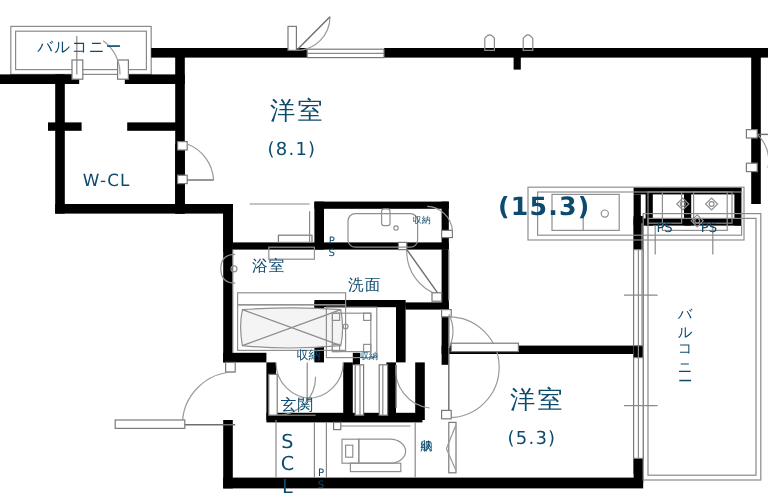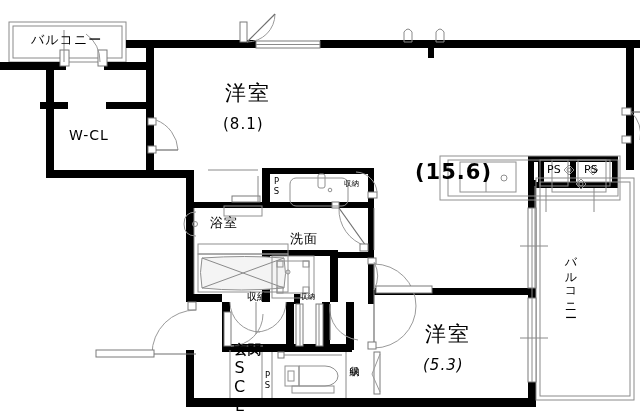--- a/index.html
+++ b/index.html
@@ -6,35 +6,35 @@
   body{font-family:"Liberation Sans","DejaVu Sans",sans-serif;}
   #plan{
     position:relative;
     width:640px;height:413px;
     background:#ffffff;
     overflow:hidden;
   }
   #plan svg{position:absolute;left:0;top:0;}
   .lbl{
     position:absolute;
-    color:#000000;
+    color:#0c4a6e;
     font-family:"DejaVu Sans","Liberation Sans",sans-serif;
     white-space:nowrap;
     line-height:1;
     pointer-events:none;
   }
   .lbl-room{font-size:21px;letter-spacing:2px;font-family:Liberation Mono, monospace;}
   .lbl-room-num{font-size:15px;letter-spacing:1px;}
   .lbl-ldk{font-size:21px;letter-spacing:3px;font-weight:bold;}
   .lbl-ldk-num{font-size:21px;letter-spacing:1px;font-weight:bold;}
   .lbl-mid{font-size:13px;letter-spacing:1px;}
   .lbl-sm{font-size:10px;letter-spacing:0px;}
   .lbl-xs{font-size:7.5px;letter-spacing:0px;}
-  .lbl-ps{font-size:8.5px;letter-spacing:0px;}
-  .lbl-wcl{font-size:14px;letter-spacing:1px;}
+  .lbl-ps{font-size:8.5px;letter-spacing:0px;margin-top:20px;}
+  .lbl-wcl{font-size:14px;letter-spacing:1px;margin-top:16px;}
   .vert{writing-mode:vertical-rl;text-orientation:upright;}
   .lbl-bal-top{font-size:13px;letter-spacing:1px;}
   .lbl-bal-right{font-size:12px;letter-spacing:2px;}
   .lbl-scl{font-size:16px;letter-spacing:0px;}
 </style>
 </head>
 <body>
 
 <div id="plan">
 
@@ -314,32 +314,32 @@
     </g>
   </svg>
 
   <div class="lbl lbl-bal-top" style="left:31px;top:33px;">バルコニー</div>
 
   <div class="lbl lbl-wcl" style="left:69px;top:128px;">W-CL</div>
 
   <div class="lbl lbl-room" style="left:225px;top:84px;">洋室</div>
   <div class="lbl lbl-room-num" style="left:223px;top:117px;">(8.1)</div>
 
-  <div class="lbl lbl-ldk-num" style="left:415px;top:162px;">(15.6)</div>
+  <div class="lbl lbl-ldk-num" style="left:415px;top:162px;">(15.3)</div>
 
   <div class="lbl lbl-mid" style="left:210px;top:216px;text-align:center;">浴室</div>
 
   <div class="lbl lbl-mid" style="left:290px;top:232px;">洗面</div>
 
-  <div class="lbl lbl-mid" style="left:234px;top:343px;font-weight:bold;">玄関</div>
+  <div class="lbl lbl-mid" style="left:234px;top:332px;">玄関</div>
 
   <div class="lbl lbl-scl vert" style="left:231px;top:358px;">SCL</div>
 
   <div class="lbl lbl-room" style="left:425px;top:325px;">洋室</div>
-  <div class="lbl lbl-room-num" style="left:423px;top:358px;font-style:italic;">(5.3)</div>
+  <div class="lbl lbl-room-num" style="left:423px;top:358px;">(5.3)</div>
 
   <div class="lbl lbl-bal-right vert" style="left:565px;top:248px;">バルコニー</div>
 
   <div class="lbl lbl-xs" style="left:344px;top:180px;">収納</div>
   <div class="lbl lbl-sm" style="left:247px;top:292px;">収納</div>
   <div class="lbl lbl-xs" style="left:300px;top:293px;">収納</div>
   <div class="lbl lbl-sm vert" style="left:349px;top:358px;">収納</div>
 
   <div class="lbl lbl-ps vert" style="left:272px;top:176px;">PS</div>
   <div class="lbl lbl-ps" style="left:547px;top:164px;font-size:11px;">PS</div>

